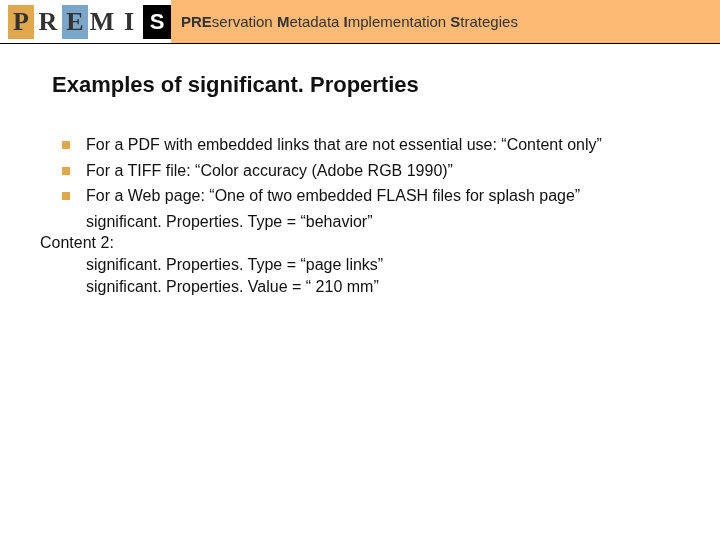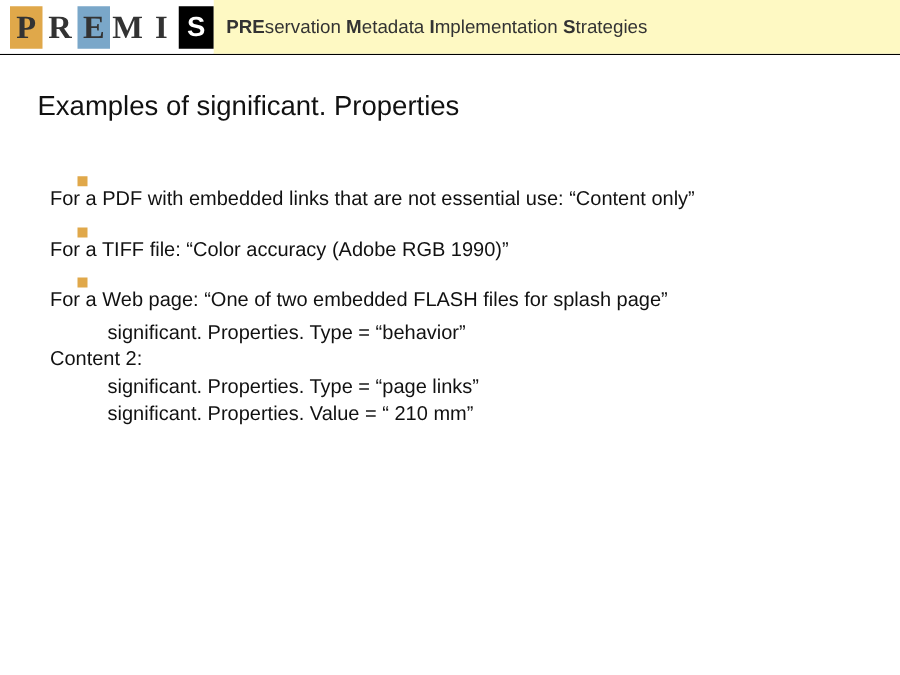--- a/index.html
+++ b/index.html
@@ -37,46 +37,45 @@
     font-family: "Times New Roman", serif;
     font-size: 26px;
     font-weight: bold;
     color: #333;
   }
   .logo-letter.bg-yellow { background: #e0a84a; }
   .logo-letter.bg-blue { background: #7aa7c9; }
   .logo-letter.bg-black { background: #000; color: #fff; font-family: Verdana, sans-serif; font-size: 22px; width: 28px; }
   .tagline-area {
     flex: 1;
-    background: #fef9c3;
+    background: #fdba74;
     display: flex;
     align-items: center;
     padding-left: 10px;
   }
   .tagline {
     font-family: Verdana, sans-serif;
     font-size: 15px;
     color: #333;
   }
   .tagline b { font-weight: bold; }
   .slide-title {
     font-family: Verdana, sans-serif;
     font-size: 22px;
-    font-weight: normal;
+    font-weight: bold;
     color: #111;
-    margin: 28px 0 0 30px;
+    margin: 28px 0 0 52px;
   }
   .content {
     margin: 36px 40px 0 40px;
   }
   .bullet {
     display: flex;
     align-items: flex-start;
     margin-bottom: 4px;
-    flex-direction: column;
   }
   .bullet-marker {
     width: 8px;
     height: 8px;
     background: #e0a84a;
     margin: 7px 16px 0 22px;
     flex-shrink: 0;
   }
   .bullet-text {
     font-size: 16px;

